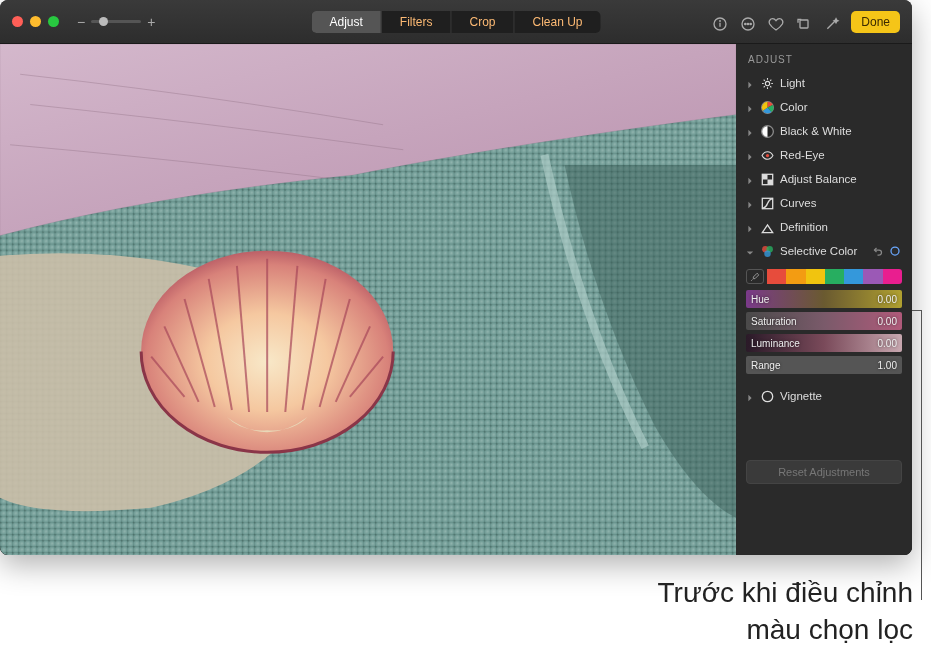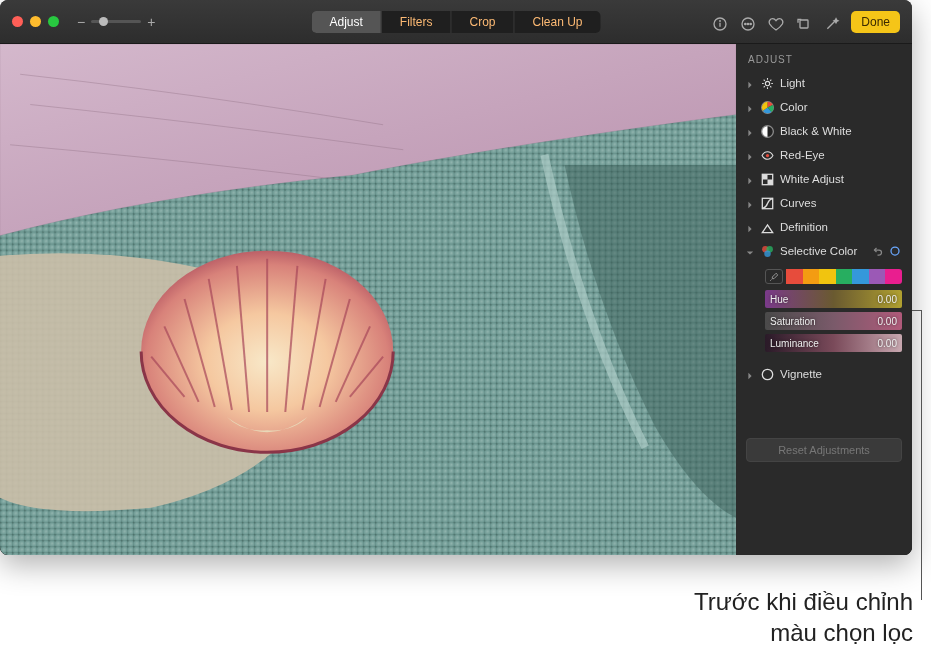--- a/index.html
+++ b/index.html
@@ -45,33 +45,33 @@
   .content{position:absolute;top:44px;bottom:0;left:0;right:0;display:flex;background:#222;}
   .preview{flex:1;background:#1a1a1a;position:relative;overflow:hidden;}
   .fake-img{position:absolute;inset:0;}
   .sidebar{width:176px;background:#2a2a2a;overflow-y:auto;font-size:11px;color:#ccc;}
   .sidebar-header{padding:10px 12px 6px;font-size:10px;letter-spacing:1px;color:#999;text-transform:uppercase;}
   .adj-row{display:flex;align-items:center;padding:5px 10px;gap:6px;cursor:pointer;}
   .chev{width:8px;height:8px;display:inline-block;color:#888;}
   .adj-icon{width:14px;height:14px;display:flex;align-items:center;justify-content:center;flex-shrink:0;}
   .adj-label{flex:1;font-size:11.5px;color:#ddd;}
   .adj-row.expanded .chev svg{transform:rotate(90deg);}
-  .sc-controls{padding:2px 10px 6px 18px;margin-left:11px;}
+  .sc-controls{padding:2px 10px 6px 10px;}
   .swatches{display:flex;gap:0;margin:4px 0 6px;}
   .swatch{flex:1;height:15px;cursor:pointer;}
   .swatch:first-child{border-top-left-radius:3px;border-bottom-left-radius:3px;}
   .swatch:last-child{border-top-right-radius:3px;border-bottom-right-radius:3px;}
   .eyedrop{width:18px;height:15px;border:1px solid #555;border-radius:3px;margin-right:3px;display:flex;align-items:center;justify-content:center;color:#aaa;}
   .slider-row{display:flex;align-items:center;margin:4px 0;height:18px;position:relative;border-radius:2px;overflow:hidden;}
   .slider-label{position:absolute;left:5px;font-size:10px;color:#eee;z-index:2;text-shadow:0 0 3px rgba(0,0,0,.6);}
   .slider-val{position:absolute;right:5px;font-size:10px;color:#eee;z-index:2;text-shadow:0 0 3px rgba(0,0,0,.6);}
   .slider-bg{position:absolute;inset:0;}
   .reset-row{padding:12px 10px;margin-top:40px;}
   .reset-btn{width:100%;background:#3a3a3a;border:1px solid #444;color:#777;font-size:11px;padding:5px;border-radius:4px;text-align:center;cursor:pointer;}
-  .callout{position:absolute;bottom:12px;right:18px;font-size:24px;color:#222;text-align:right;line-height:1.3;margin-top:16px;}
+  .callout{position:absolute;bottom:12px;right:18px;font-size:28px;color:#222;text-align:right;line-height:1.3;margin-top:16px;}
   .callout-line{position:absolute;background:#555;}
   .sc-extras{margin-left:auto;display:flex;gap:4px;align-items:center;}
   .undo-ico,.circ-ico{width:13px;height:13px;color:#888;}
 </style>
 </head>
 <body>
 
 <div class="window">
   <div class="titlebar">
     <div class="traffic">
@@ -254,21 +254,21 @@
         <span class="chev"><svg viewBox="0 0 10 10" width="8" height="8" fill="currentColor">
               <path d="M3 1l4 4-4 4z"></path>
             </svg></span>
         <span class="adj-icon">
             <svg width="13" height="13" viewBox="0 0 10 10">
               <rect x="1" y="1" width="8" height="8" fill="none" stroke="#ddd"></rect>
               <rect x="1" y="1" width="4" height="4" fill="#ddd"></rect>
               <rect x="5" y="5" width="4" height="4" fill="#ddd"></rect>
             </svg>
           </span>
-        <span class="adj-label">White Adjust</span>
+        <span class="adj-label">Adjust Balance</span>
       </div>
       <div class="adj-row">
         <span class="chev"><svg viewBox="0 0 10 10" width="8" height="8" fill="currentColor">
               <path d="M3 1l4 4-4 4z"></path>
             </svg></span>
         <span class="adj-icon">
             <svg width="13" height="13" viewBox="0 0 10 10" fill="none" stroke="#ddd">
               <rect x="1" y="1" width="8" height="8"></rect>
               <path d="M1 9 Q4 8 5 5 Q6 2 9 1"></path>
             </svg>
@@ -335,20 +335,25 @@
         <div class="slider-row">
           <div class="slider-bg" style="background:linear-gradient(90deg,#4a4a4a,#7a5a6a,#b05a7a)"></div>
           <span class="slider-label">Saturation</span>
           <span class="slider-val">0.00</span>
         </div>
         <div class="slider-row">
           <div class="slider-bg" style="background:linear-gradient(90deg,#2a1a28,#7a4a5a,#c8a8b0)"></div>
           <span class="slider-label">Luminance</span>
           <span class="slider-val">0.00</span>
         </div>
+        <div class="slider-row">
+          <div class="slider-bg" style="background:#555"></div>
+          <span class="slider-label">Range</span>
+          <span class="slider-val">1.00</span>
+        </div>
       </div>
 
       <div class="adj-row">
         <span class="chev"><svg viewBox="0 0 10 10" width="8" height="8" fill="currentColor">
               <path d="M3 1l4 4-4 4z"></path>
             </svg></span>
         <span class="adj-icon">
             <svg width="13" height="13" viewBox="0 0 10 10" fill="none" stroke="#ddd">
               <circle cx="5" cy="5" r="4"></circle>
             </svg>

